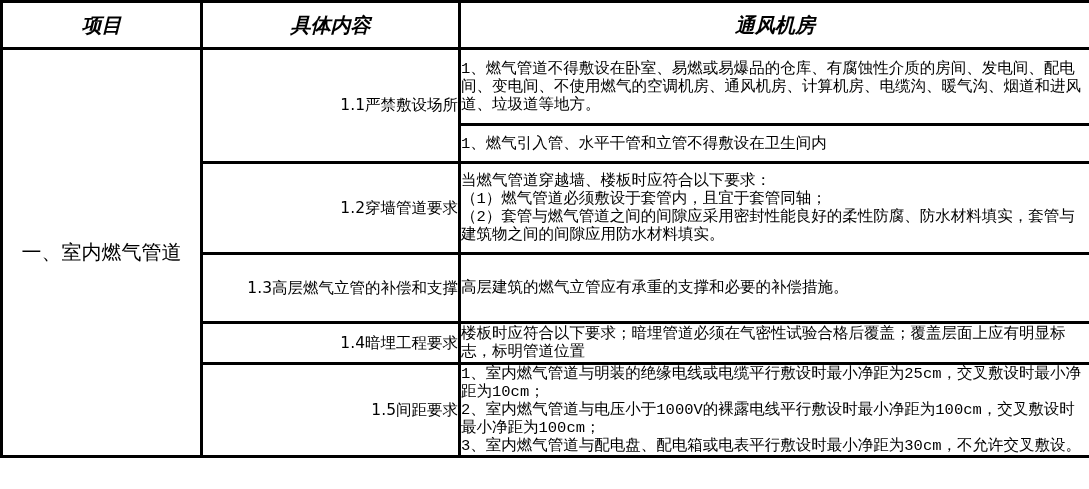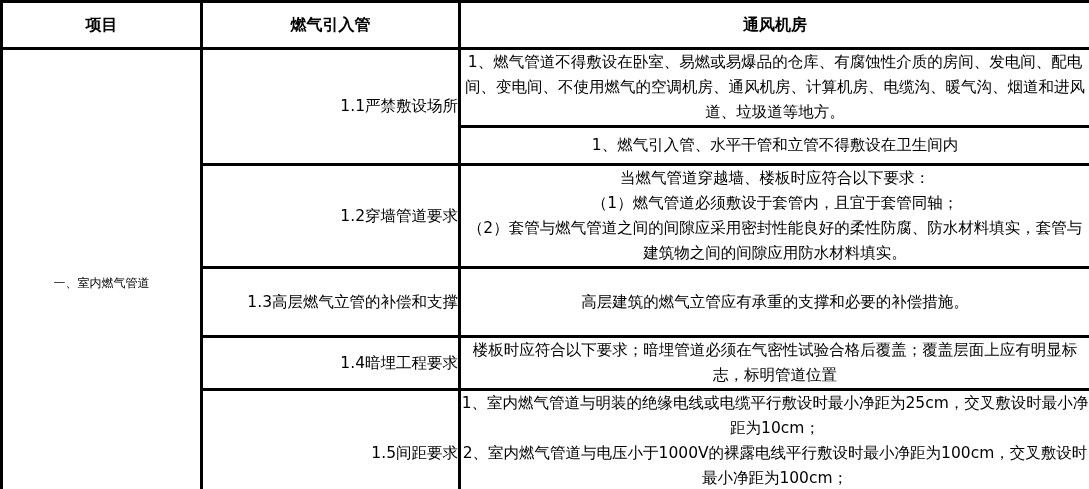--- a/index.html
+++ b/index.html
@@ -28,38 +28,40 @@
     vertical-align: middle;
     overflow: hidden;
     padding: 0;
   }
   
   th.edge-left, td.edge-left {
     border-left: 2px solid #c6c6c6;
   }
   th {
     font-weight: bold;
-    font-size: 16px;
+    font-size: 20px;
     text-align: center;
     height: 44px;
+    font-style: italic;
   }
   td.cat-cell {
     text-align: center;
-    font-size: 12px;
+    font-size: 20px;
   }
   td.ctrl-cell {
     text-align: right;
     font-size: 15.5px;
   }
   td.det-cell {
-    text-align: center;
+    text-align: left;
     padding: 1px 3px 1px 2px;
-    line-height: 25px;
+    line-height: 18px;
     white-space: pre-wrap;
     word-break: break-all;
+    font-family: Liberation Mono, monospace;
   }
   
   tr.r-h   { height: 47px; }
   tr.r-1a  { height: 76px; }
   tr.r-1b  { height: 38px; }
   tr.r-2   { height: 91px; }
   tr.r-3   { height: 69px; }
   tr.r-4   { height: 41px; }
   tr.r-5   { height: 93px; }
 </style>
@@ -69,21 +71,21 @@
 <div class="table-wrap">
   <table class="control-table">
     <colgroup>
       <col style="width:200px">
       <col style="width:258px">
       <col style="width:631px">
     </colgroup>
     <tbody>
       <tr class="r-h">
         <th class="edge-left">项目</th>
-        <th>燃气引入管</th>
+        <th>具体内容</th>
         <th>通风机房</th>
       </tr>
 
       <tr class="r-1a">
         <td class="cat-cell edge-left" rowspan="6">一、室内燃气管道</td>
         <td class="ctrl-cell" rowspan="2">1.1严禁敷设场所</td>
         <td class="det-cell">1、燃气管道不得敷设在卧室、易燃或易爆品的仓库、有腐蚀性介质的房间、发电间、配电间、变电间、不使用燃气的空调机房、通风机房、计算机房、电缆沟、暖气沟、烟道和进风道、垃圾道等地方。</td>
       </tr>
 
       <tr class="r-1b">

